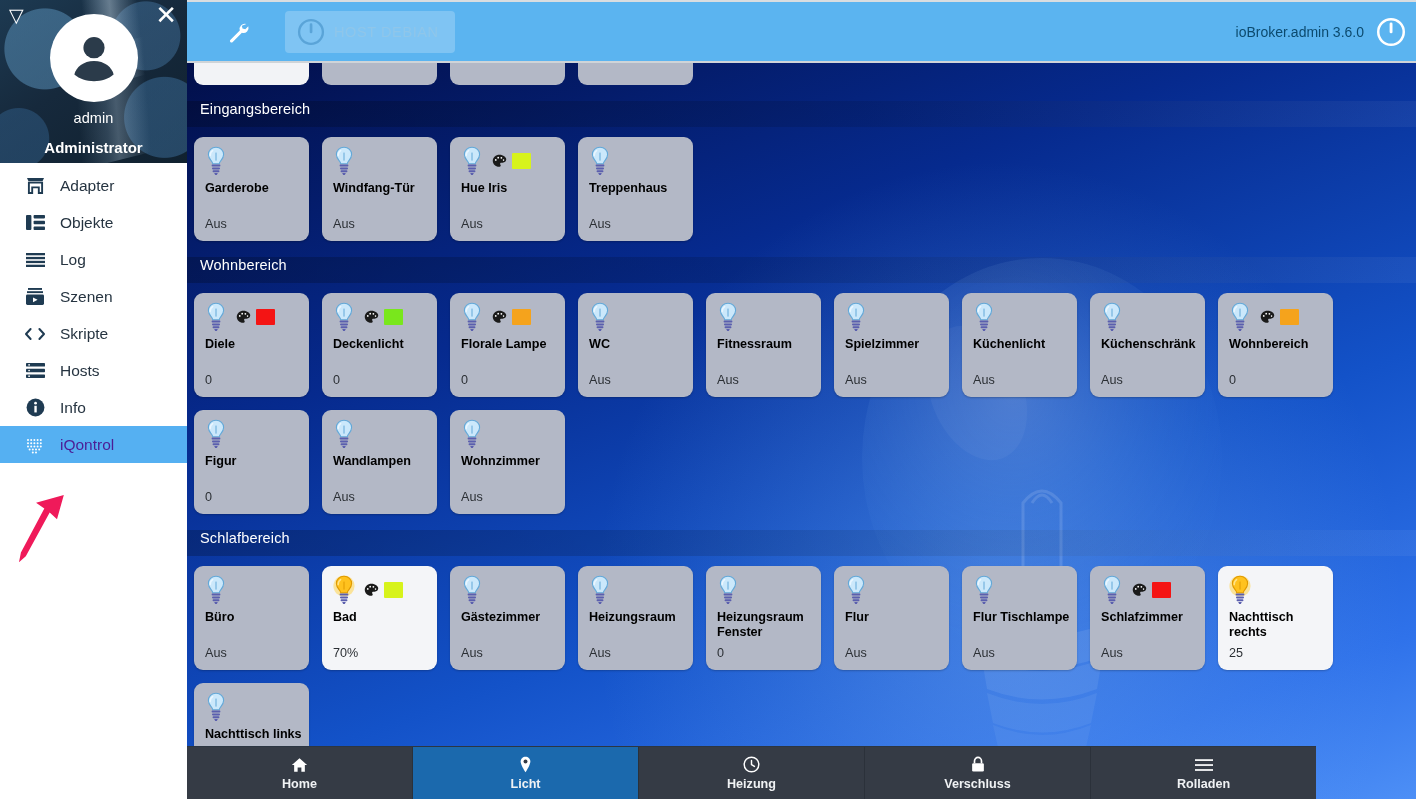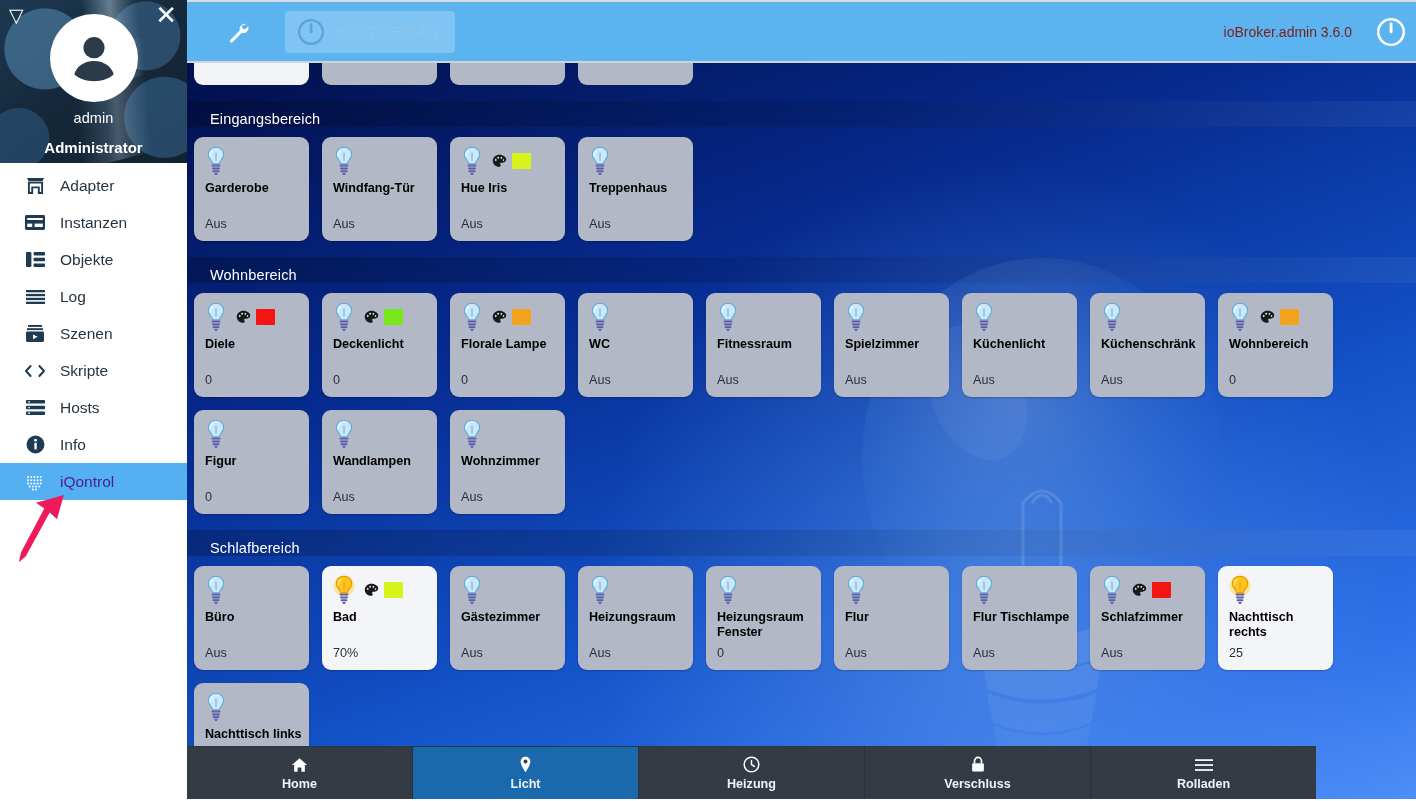--- a/index.html
+++ b/index.html
@@ -126,21 +126,21 @@
     cursor:pointer;
   }
   #host-btn .pw { width:28px; height:28px; margin-right:9px; }
   #host-btn .htxt {
     color:#8fc6ea; font-size:14.5px; letter-spacing:.6px;
   }
   #topbar-right {
     margin-left:auto; display:flex; align-items:center;
     padding-right:6px;
   }
-  #version-label { color:#7f1d1d; font-size:14px; margin-right:24px; }
+  #version-label { color:#0c4a6e; font-size:14px; margin-right:12px; }
   #power-right { width:30px; height:30px; margin-right:4px; cursor:pointer; }
 
   
   #iq {
     position:relative;
     width:1229px; height:736px;
     overflow:hidden;
     background:
       radial-gradient(ellipse 560px 620px at 66% 74%, rgba(150,200,250,.30) 0%, rgba(120,175,240,.16) 40%, transparent 72%),
       linear-gradient(160deg, #020f4a 0%, #062a8e 32%, #1352c8 62%, #2f72ea 86%, #4d8ff6 100%);
@@ -168,22 +168,22 @@
     background:#b3b8c6;
     border-radius:0 0 9px 9px;
     position:relative;
   }
   .cut-card.on { background:#f2f3f6; }
 
   .section { margin-top:16px; }
   .section-bar {
     height:26px;
     background: linear-gradient(90deg, rgba(0,0,0,.22) 0%, rgba(0,0,0,.10) 55%, rgba(255,255,255,.05) 100%);
-    display:flex; align-items:flex-end;
-    padding-left:23px;
+    display:flex; align-items:flex-start;
+    padding-left:13px;
   }
   .section-title {
     color:#ffffff; font-size:14.5px; letter-spacing:.15px;
   }
   .cards {
     display:flex; flex-wrap:wrap;
     gap:13px;
     padding:10px 0 0 7px;
   }
   .card {
@@ -260,31 +260,20 @@
       <div class="nav-item">
         <span class="nav-ico">
           <svg width="19" height="17" viewBox="0 0 20 18">
               <path d="M1 1h18l-1.6 3.4H2.6z" fill="#1f3b52"></path>
               <path d="M3 6h14v11h-3.5v-6h-7v6H3z" fill="none" stroke="#1f3b52" stroke-width="2"></path>
             </svg>
         </span>
         <span class="nav-label">Adapter</span>
       </div>
 
-      <div class="nav-item">
-        <span class="nav-ico">
-          <svg width="20" height="15" viewBox="0 0 20 15">
-              <rect x="0" y="0" width="20" height="15" rx="1.4" fill="#1f3b52"></rect>
-              <rect x="2.2" y="3" width="15.6" height="2" fill="#fff"></rect>
-              <rect x="2.2" y="8.6" width="5" height="3.4" fill="#fff"></rect>
-              <rect x="9.6" y="8.6" width="8.2" height="3.4" fill="#fff"></rect>
-            </svg>
-        </span>
-        <span class="nav-label">Instanzen</span>
-      </div>
 
       <div class="nav-item">
         <span class="nav-ico">
           <svg width="19" height="15" viewBox="0 0 19 15">
               <rect x="0" y="0" width="5.4" height="15" rx="1" fill="#1f3b52"></rect>
               <rect x="7.6" y="0" width="11.4" height="3.4" rx=".8" fill="#1f3b52"></rect>
               <rect x="7.6" y="5.8" width="11.4" height="3.4" rx=".8" fill="#1f3b52"></rect>
               <rect x="7.6" y="11.6" width="11.4" height="3.4" rx=".8" fill="#1f3b52"></rect>
             </svg>
         </span>

